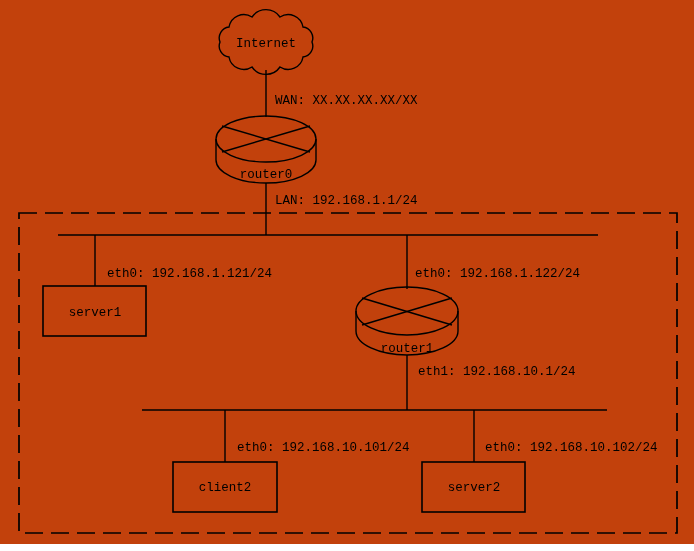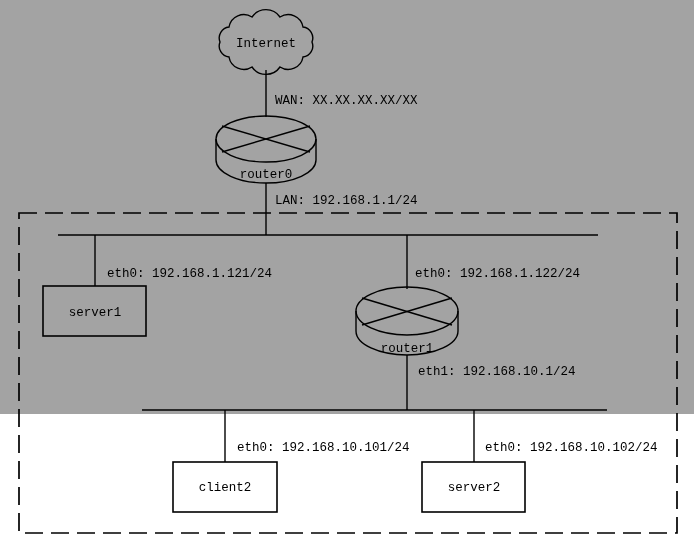--- a/index.html
+++ b/index.html
@@ -6,22 +6,22 @@
     margin: 0;
     padding: 0;
     background: #ffffff;
     width: 694px;
     height: 551px;
     overflow: hidden;
   }
   .diagram-stage {
     position: relative;
     width: 694px;
-    height: 414px;
-    background: #a3a3a3;
+    height: 544px;
+    background: #c2410c;
   }
   svg { display: block; }
   .shape {
     fill: none;
     stroke: #000000;
     stroke-width: 1.6;
   }
   .thin {
     fill: none;
     stroke: #000000;

